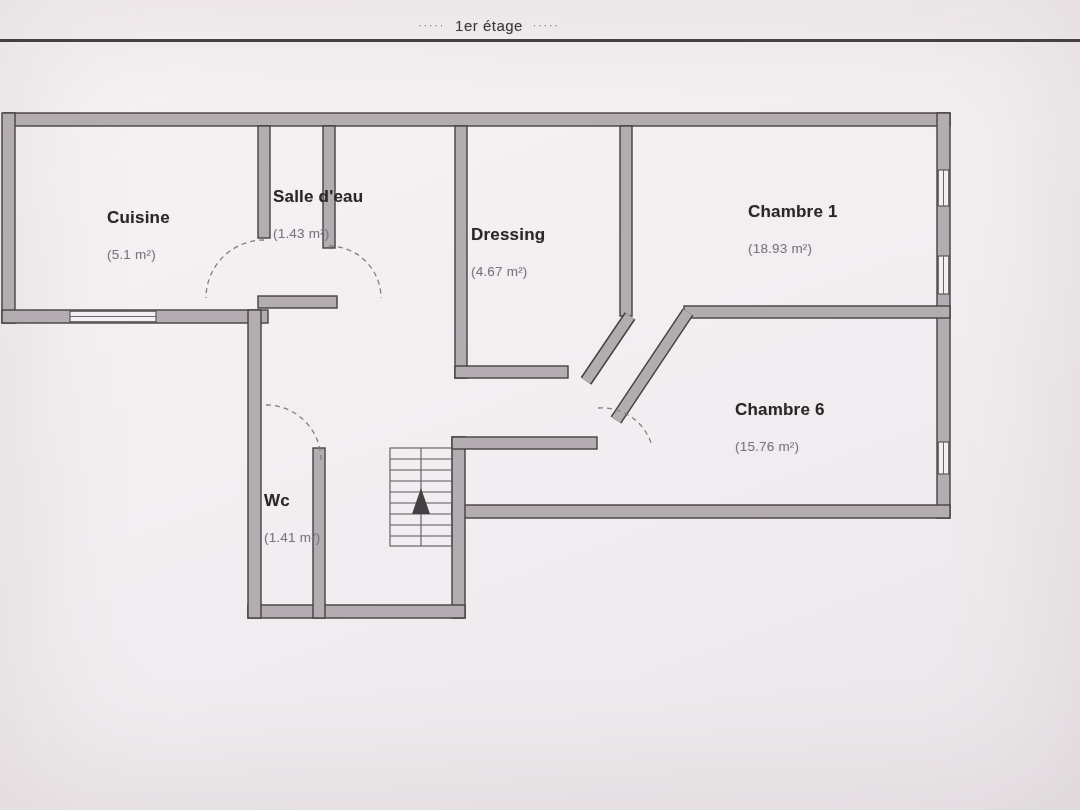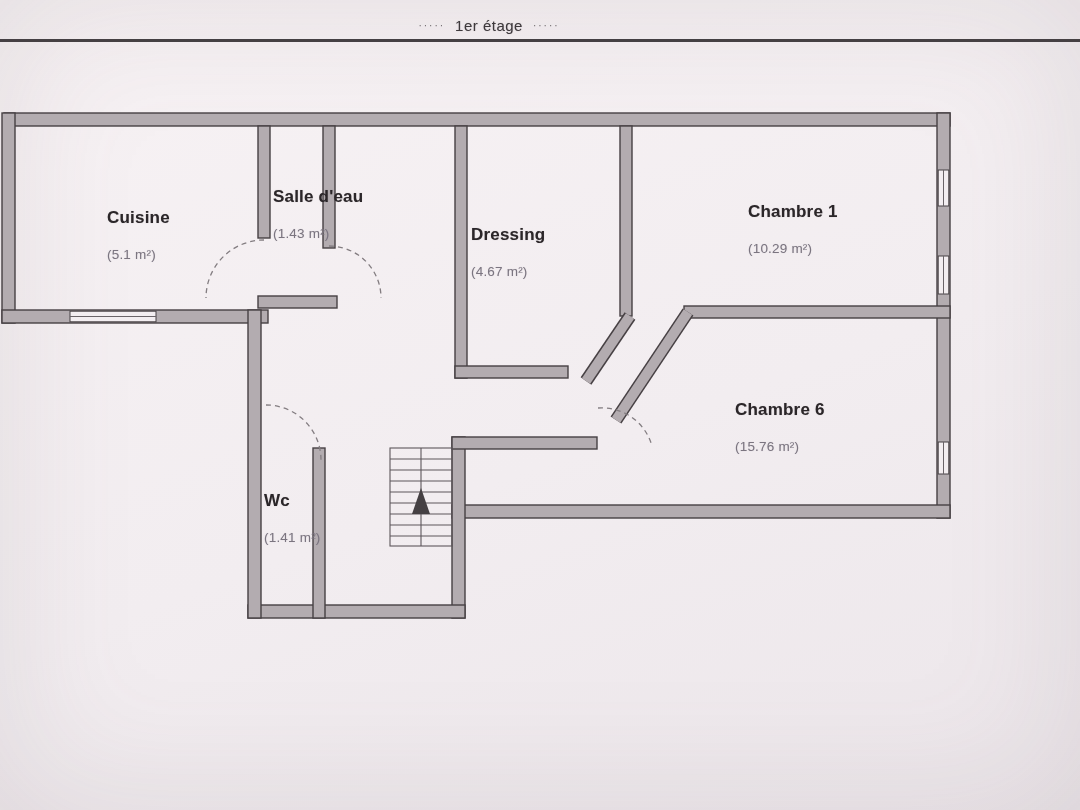--- a/index.html
+++ b/index.html
@@ -121,21 +121,21 @@
     <div class="room-area">(1.43 m²)</div>
   </div>
 
   <div class="room-label" style="left:471px;top:226px">
     <div class="room-name">Dressing</div>
     <div class="room-area">(4.67 m²)</div>
   </div>
 
   <div class="room-label" style="left:748px;top:203px">
     <div class="room-name">Chambre 1</div>
-    <div class="room-area">(10.29 m²)</div>
+    <div class="room-area">(18.93 m²)</div>
   </div>
 
 
   <div class="room-label" style="left:735px;top:401px">
     <div class="room-name">Chambre 6</div>
     <div class="room-area">(15.76 m²)</div>
   </div>
 
   <div class="room-label" style="left:264px;top:492px">
     <div class="room-name">Wc</div>

